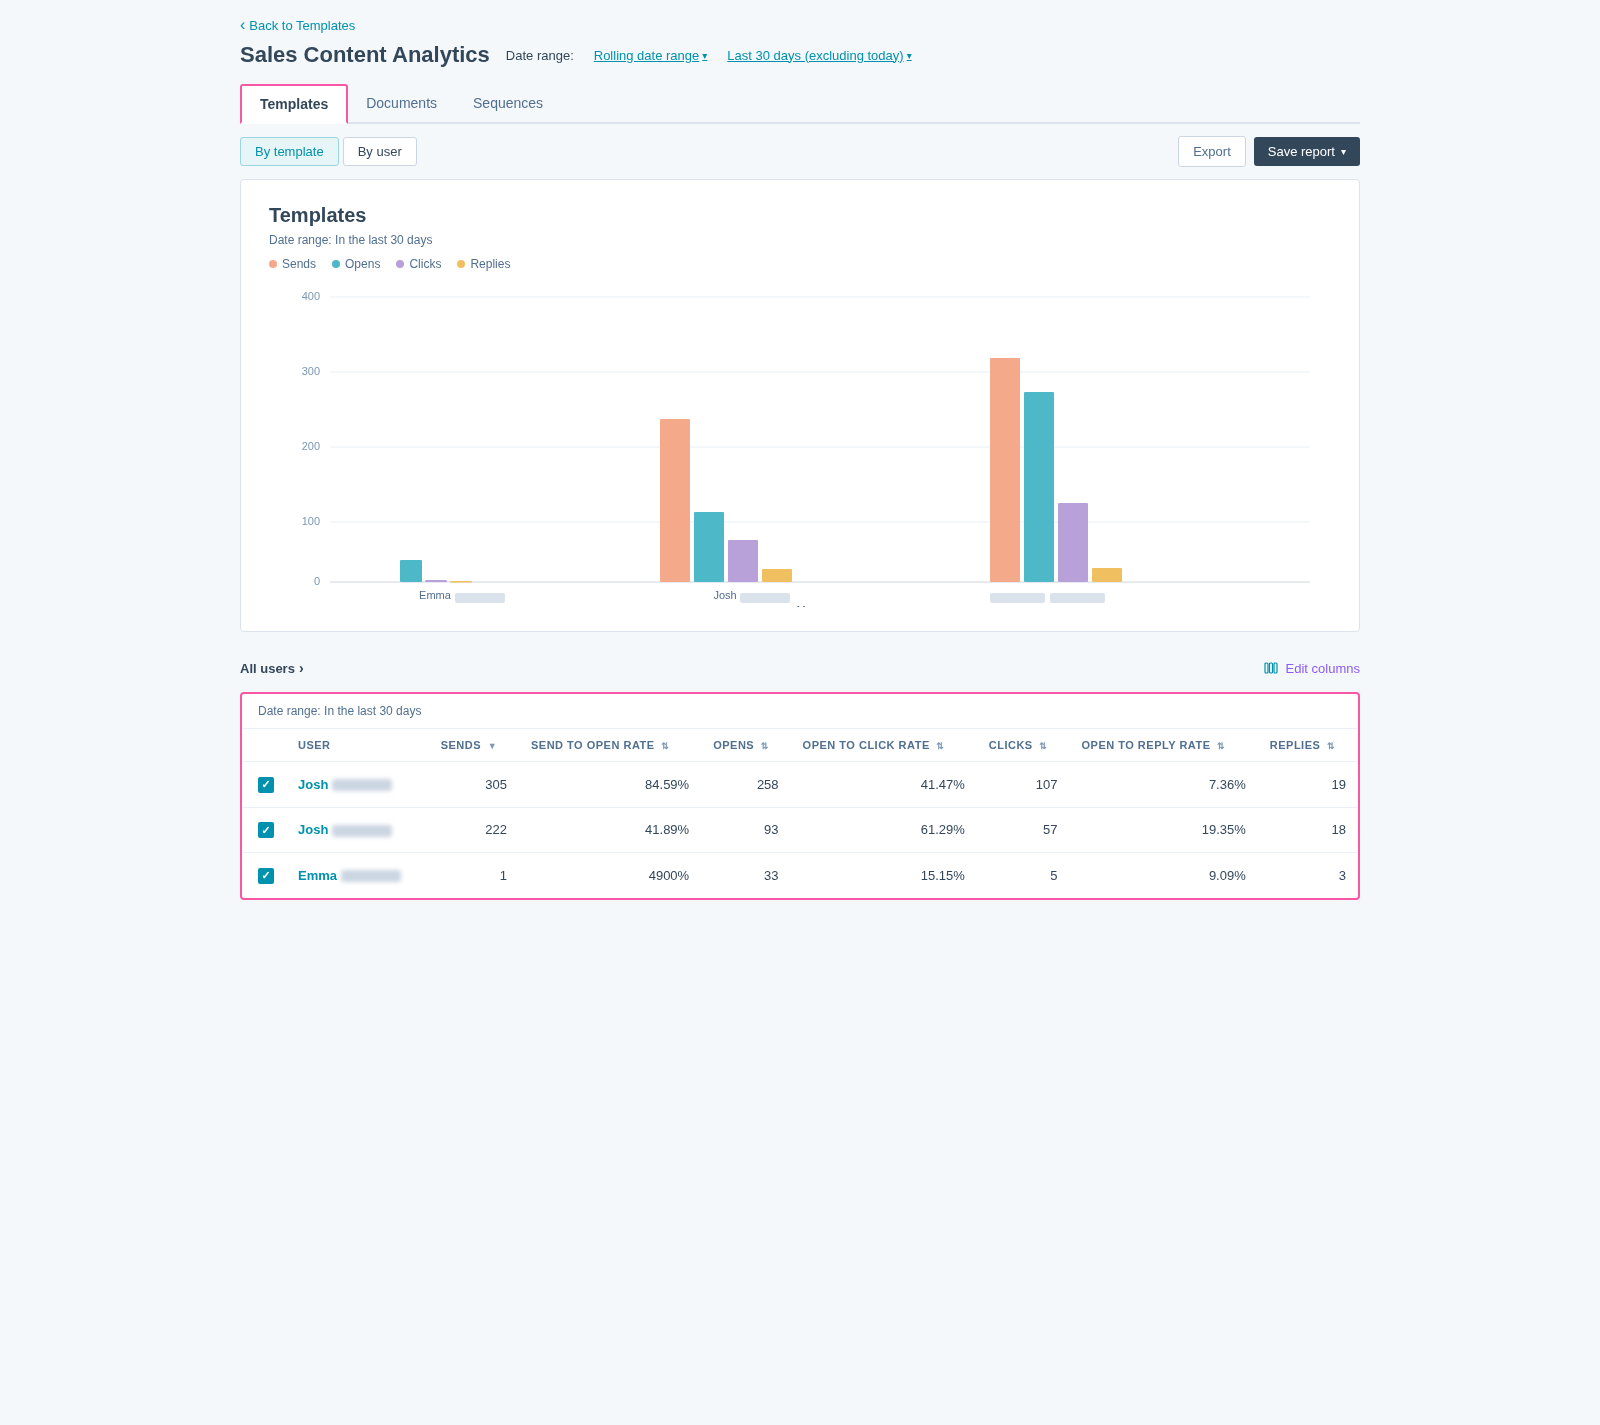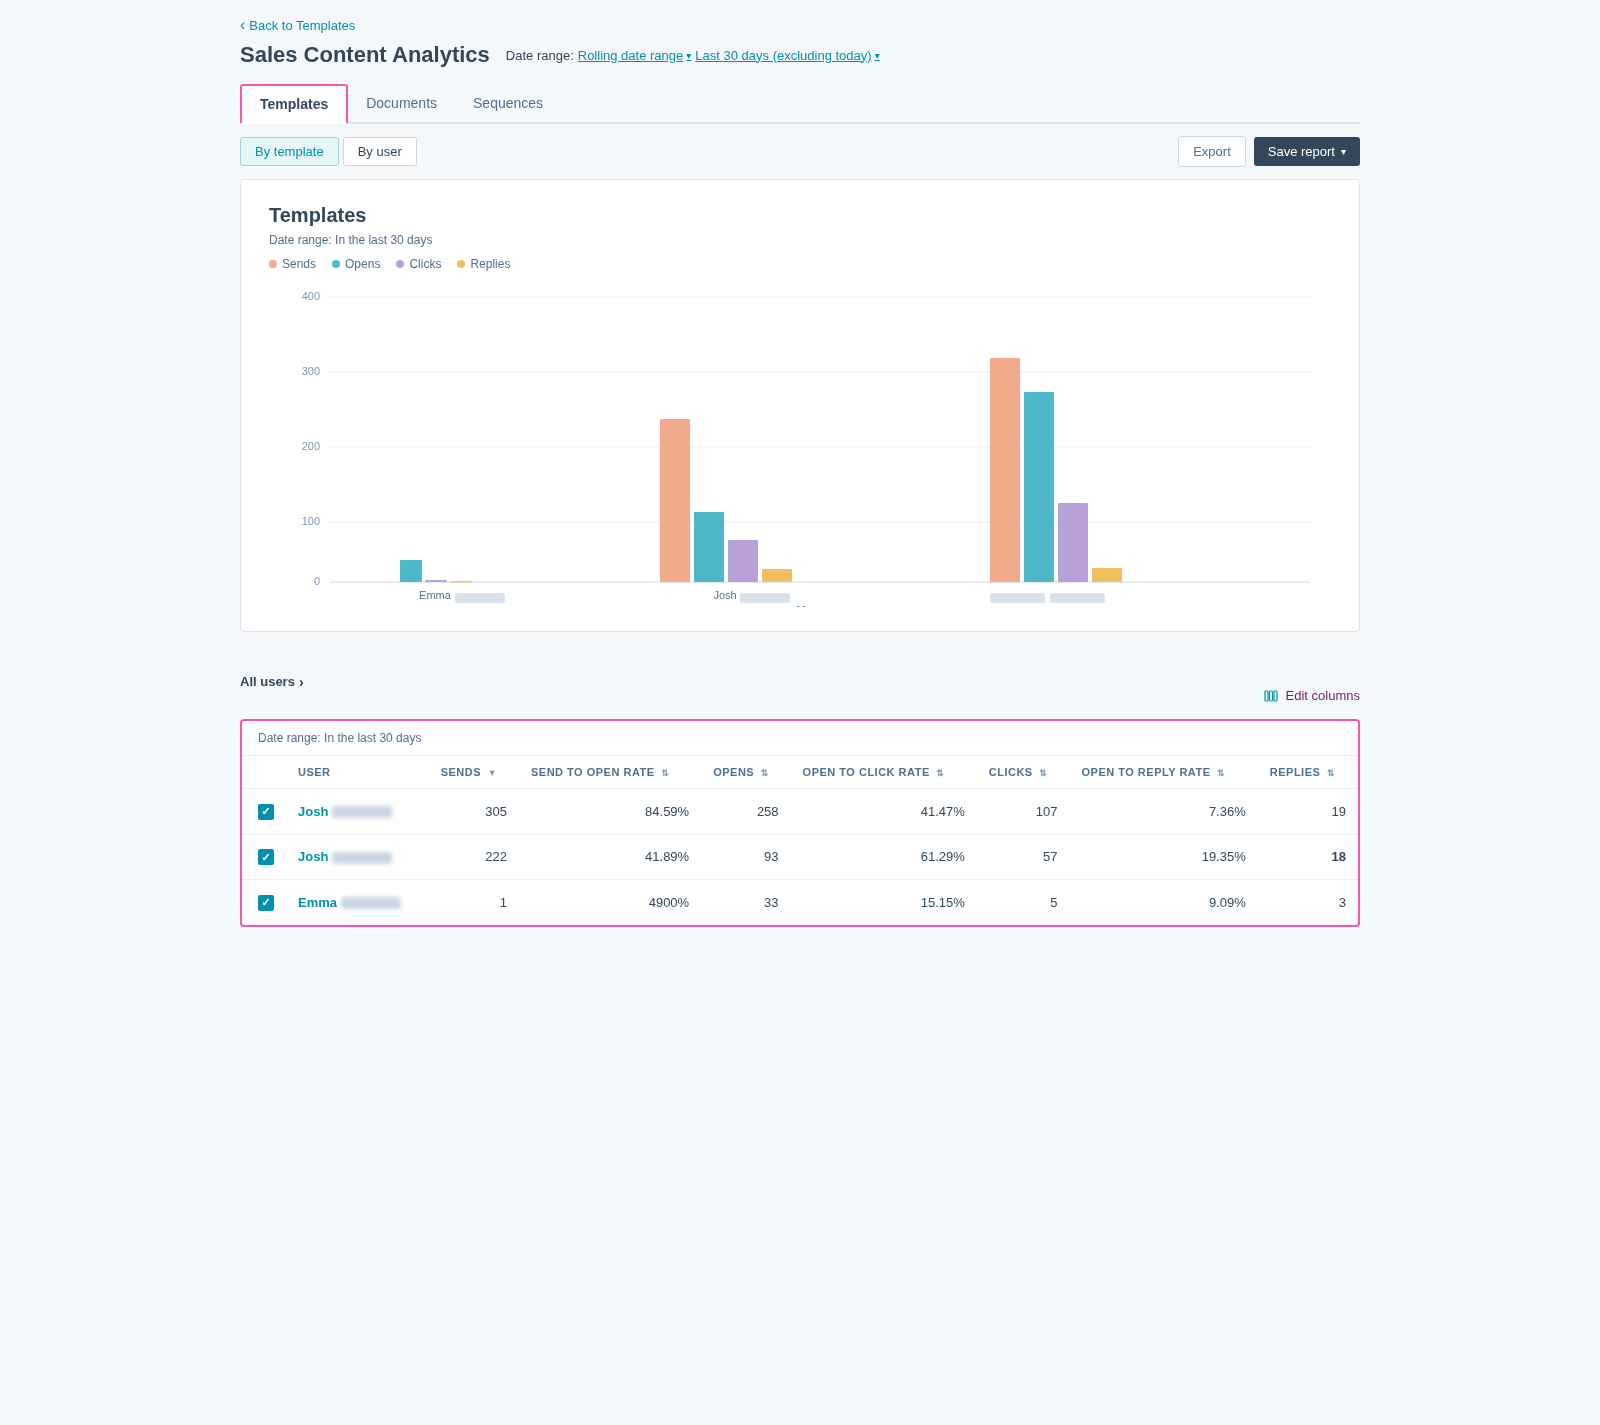--- a/index.html
+++ b/index.html
@@ -35,21 +35,21 @@
       gap: 16px;
     }
     .page-title {
       font-size: 22px;
       font-weight: 700;
       color: #33475b;
     }
     .date-range-section {
       display: flex;
       align-items: center;
-      gap: 4px;
+      gap: 20px;
       font-size: 13px;
       color: #33475b;
     }
     .date-range-label {
       color: #33475b;
     }
     .date-range-dropdown {
       color: #0091ae;
       cursor: pointer;
       display: inline-flex;
@@ -198,27 +198,26 @@
       cursor: pointer;
       display: flex;
       align-items: center;
       gap: 4px;
     }
     .all-users-link::after {
       content: '›';
       font-size: 14px;
     }
     .edit-columns-btn {
-      color: #701a75;
+      color: #8b5cf6;
       font-size: 13px;
       cursor: pointer;
       display: flex;
       align-items: center;
       gap: 4px;
-      margin-top: 28px;
     }
     .table-card {
       background: white;
       border: 2px solid #f857a6;
       border-radius: 4px;
       overflow: hidden;
     }
     .table-date-range {
       font-size: 12px;
       color: #516f90;
@@ -477,21 +476,21 @@
             <td class="checkbox-cell"><div class="checkbox">
                 <span class="checkbox-check">✓</span>
               </div></td>
             <td><span class="user-link">Josh</span><span class="user-blurred"></span></td>
             <td style="text-align: right;">222</td>
             <td style="text-align: right;">41.89%</td>
             <td style="text-align: right;">93</td>
             <td style="text-align: right;">61.29%</td>
             <td style="text-align: right;">57</td>
             <td style="text-align: right;">19.35%</td>
-            <td style="text-align: right; font-weight: bold;">18</td>
+            <td style="text-align: right;">18</td>
           </tr>
           <tr>
             <td class="checkbox-cell"><div class="checkbox">
                 <span class="checkbox-check">✓</span>
               </div></td>
             <td><span class="user-link">Emma</span><span class="user-blurred"></span></td>
             <td style="text-align: right;">1</td>
             <td style="text-align: right;">4900%</td>
             <td style="text-align: right;">33</td>
             <td style="text-align: right;">15.15%</td>

